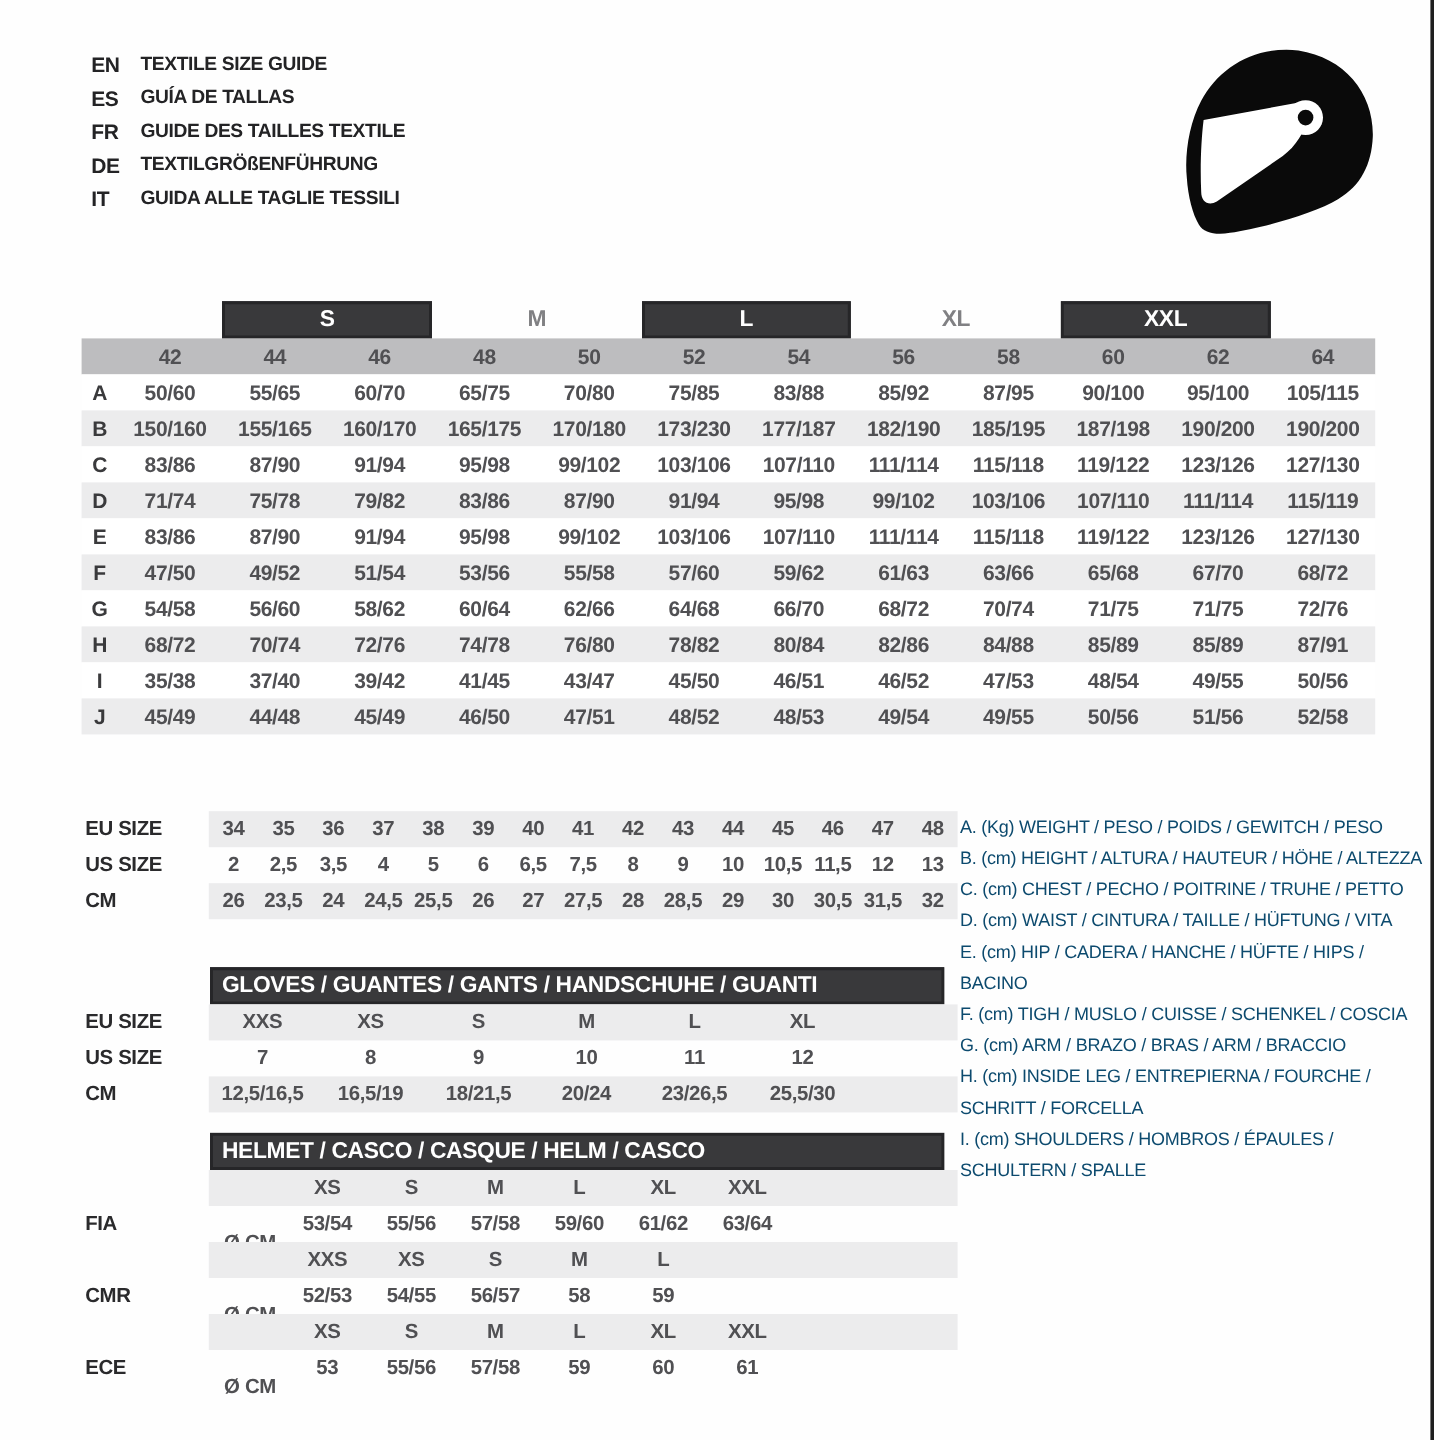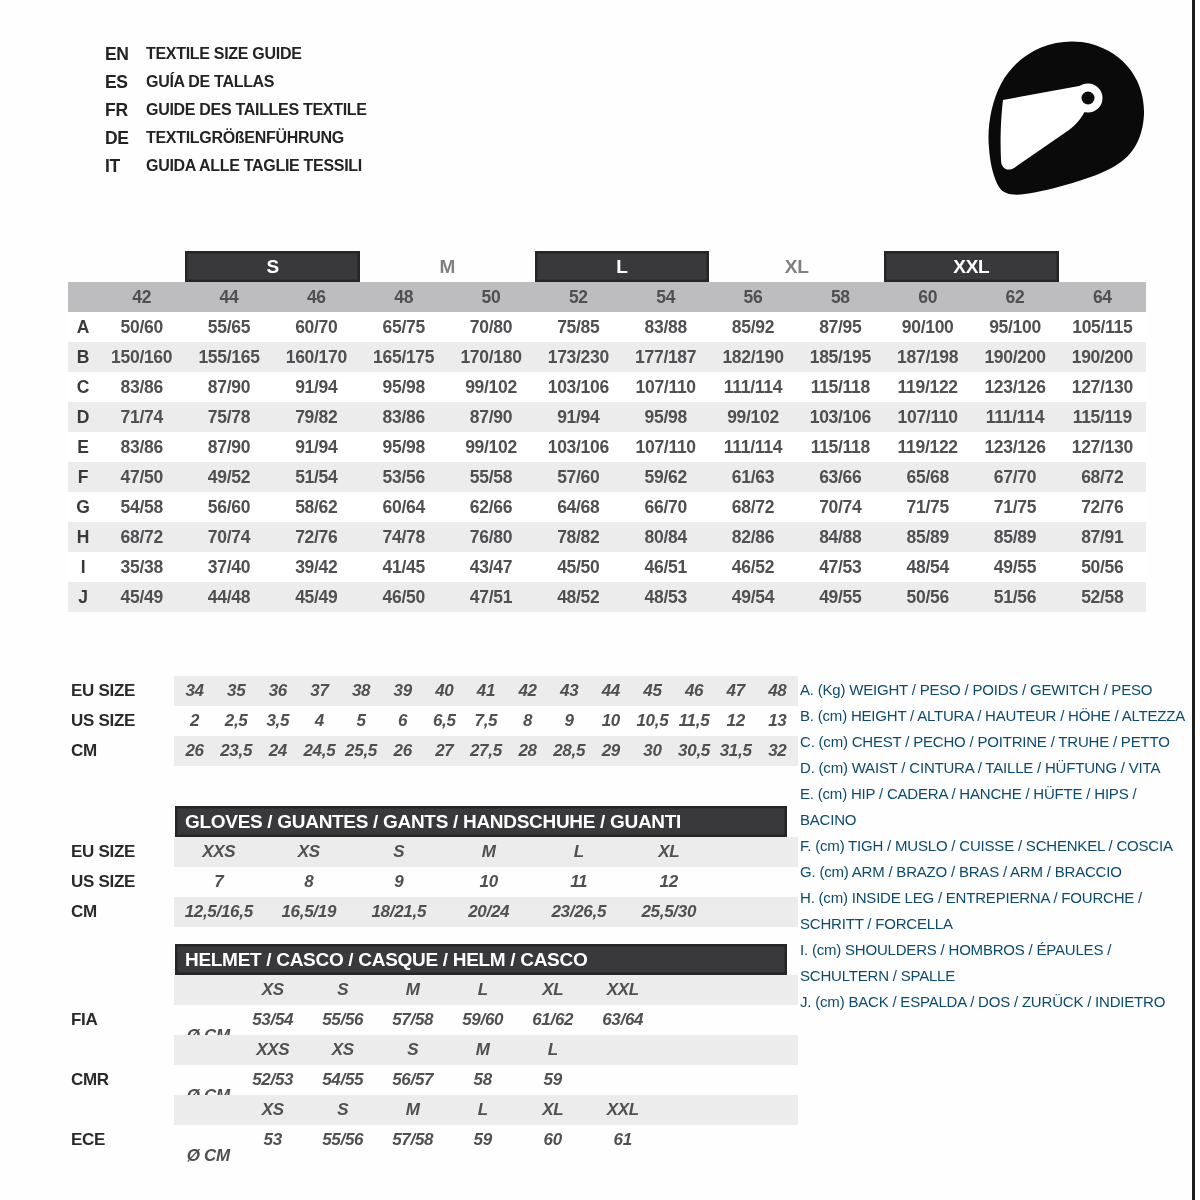--- a/index.html
+++ b/index.html
@@ -4,21 +4,21 @@
 <style>
   html,body { margin:0; padding:0; background:#ffffff; }
   .page {
     position:relative; width:1200px; height:1200px; background:#fefefe;
     font-family:"Liberation Sans", sans-serif; overflow:hidden;
     letter-spacing:-0.3px;
   }
 
   
   .lang-block { position:absolute; left:76px; top:40px; }
-  .lang-row { display:flex; height:28px; align-items:center;margin-left:29px; }
+  .lang-row { display:flex; height:28px; align-items:center; }
   .lang-code { width:41px; font-weight:bold; font-size:17.5px; color:#232325; }
   .lang-title { font-weight:bold; font-size:16px; color:#232325; white-space:nowrap; }
 
   
   .helmet-art { position:absolute; left:982px; top:36px; width:166px; height:170px; }
 
   
   .edge-line { position:absolute; left:1192px; top:0; width:3px; height:1200px; background:#1d1d1d; }
 
   
@@ -36,21 +36,21 @@
 
   
   .subtable { position:absolute; left:68px; width:730px; }
   .st-row { display:flex; height:30px; }
   .st-title-row { height:31px; }
   .st-label { width:107px; display:flex; align-items:center; padding-left:3px;
               font-weight:bold; font-size:17px; color:#2a2a2c; box-sizing:border-box; }
   .st-title-bar { width:612px; background:#39393b; box-shadow:inset 0 0 0 2.5px #262628;
                   color:#ffffff; font-weight:bold; font-size:19px; display:flex;
                   align-items:center; padding-left:10px; box-sizing:border-box; white-space:nowrap; }
-  .st-content { width:632px; display:flex; align-items:center;font-style:italic; }
+  .st-content { width:632px; display:flex; align-items:center; }
   .st-content.shaded { background:#ececed; }
   .st-cell { text-align:center; font-weight:bold; font-size:17px; color:#505053; white-space:nowrap; }
   .shoes-cell { flex:1; }
   .gloves-cell { width:90px; }
   .helmet-cell { width:70px; }
   .unit-cell { width:64px; text-align:left; padding-left:13px; box-sizing:border-box;margin-top:32px; }
 
   
   .legend { position:absolute; left:800px; top:677px; width:390px; }
   .legend-item { font-weight:normal; font-size:15px; line-height:26px; color:#0c4a6e; letter-spacing:-0.2px; }
@@ -463,18 +463,17 @@
   <div class="legend">
       <div class="legend-item">A. (Kg) WEIGHT / PESO / POIDS / GEWITCH / PESO</div>
       <div class="legend-item">B. (cm) HEIGHT / ALTURA / HAUTEUR / HÖHE / ALTEZZA</div>
       <div class="legend-item">C. (cm) CHEST / PECHO / POITRINE / TRUHE / PETTO</div>
       <div class="legend-item">D. (cm) WAIST / CINTURA / TAILLE / HÜFTUNG / VITA</div>
       <div class="legend-item">E. (cm) HIP / CADERA / HANCHE / HÜFTE / HIPS / BACINO</div>
       <div class="legend-item">F. (cm) TIGH / MUSLO / CUISSE / SCHENKEL / COSCIA</div>
       <div class="legend-item">G. (cm) ARM / BRAZO / BRAS / ARM / BRACCIO</div>
       <div class="legend-item">H. (cm) INSIDE LEG / ENTREPIERNA / FOURCHE / SCHRITT / FORCELLA</div>
       <div class="legend-item">I. (cm) SHOULDERS / HOMBROS / ÉPAULES / SCHULTERN / SPALLE</div>
-      <div class="legend-item">J. (cm) BACK / ESPALDA / DOS / ZURÜCK / INDIETRO</div>
     </div>
 
   <div class="edge-line"></div>
 
 </div>
 
 </body></html>

